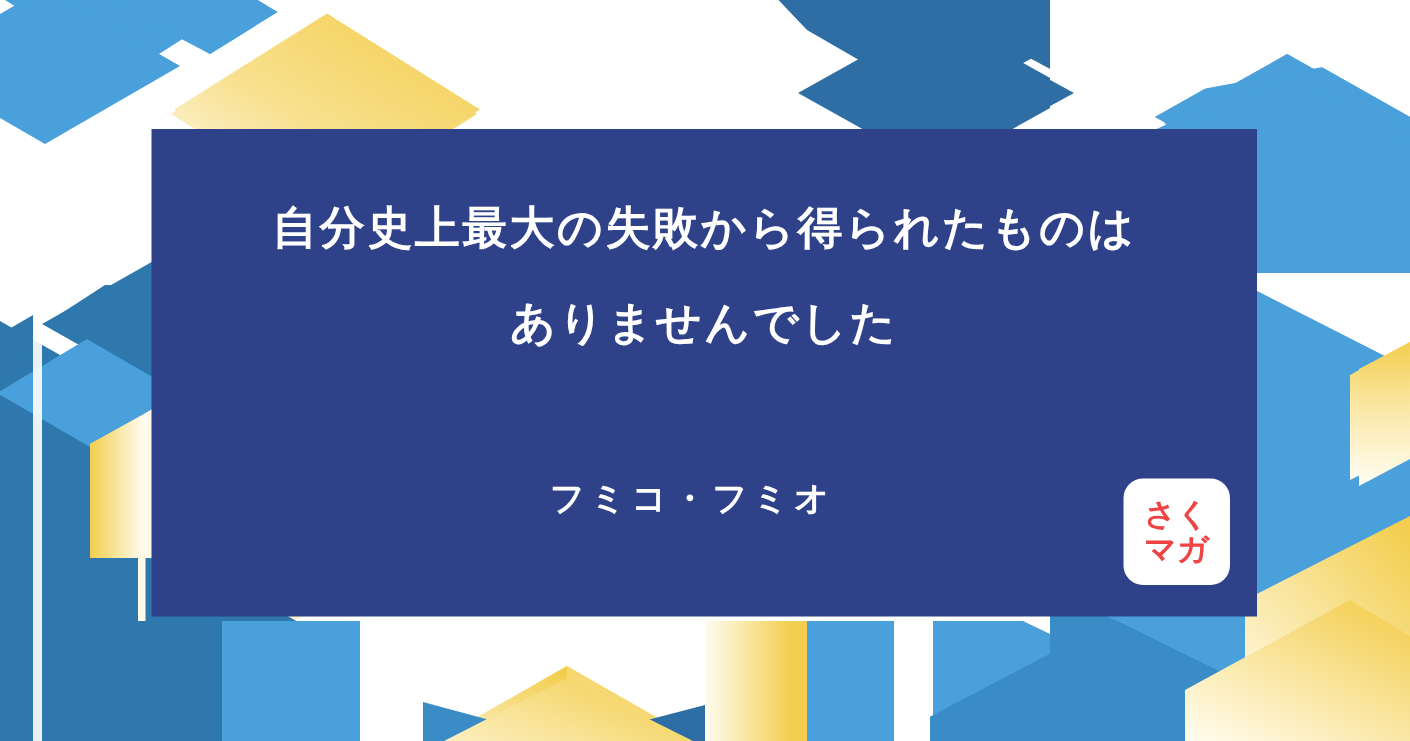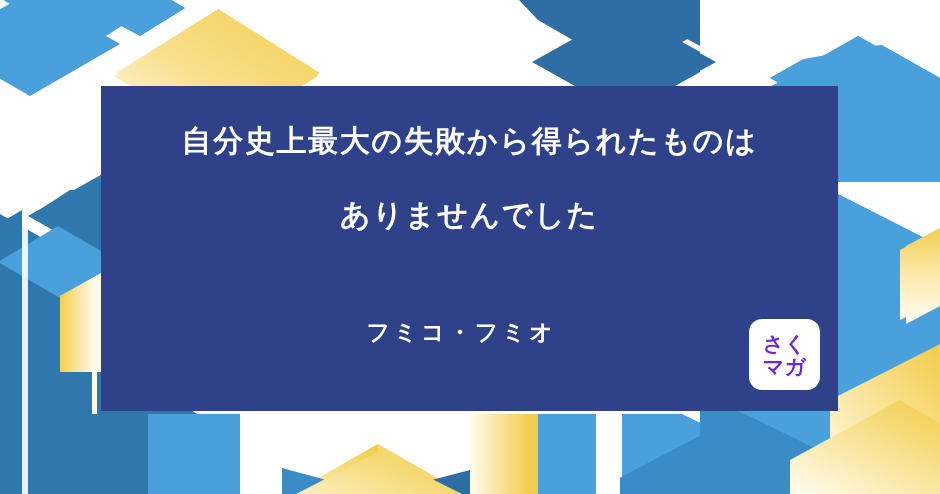--- a/index.html
+++ b/index.html
@@ -38,35 +38,35 @@
     background: #2E4189;
     box-sizing: border-box;
     padding: 0;
     z-index: 5;
   }
 
   #card-text-block {
     position: absolute;
     left: 0;
     right: 0;
-    top: 40px;
+    top: 52px;
     text-align: center;
   }
 
   .headline-line {
     display: block;
     color: #ffffff;
     font-size: 30px;
     font-weight: 700;
     letter-spacing: 0.055em;
     line-height: 1.0;
     white-space: nowrap;
   }
   .headline-line + .headline-line {
-    margin-top: 44px;
+    margin-top: 33px;
   }
 
   #author-name {
     position: absolute;
     left: 0;
     right: 16px;
     top: 235px;
     text-align: center;
     color: #ffffff;
     font-size: 23px;
@@ -86,21 +86,21 @@
     background: #ffffff;
     border-radius: 13px;
     display: flex;
     flex-direction: column;
     align-items: center;
     justify-content: center;
     gap: 2px;
     box-sizing: border-box;
   }
   .logo-line {
-    color: #6d28d9;
+    color: #ef4444;
     font-size: 21px;
     font-weight: 700;
     line-height: 1.0;
     letter-spacing: 0.01em;
     white-space: nowrap;
   }
 </style>
 </head>
 <body>
 

